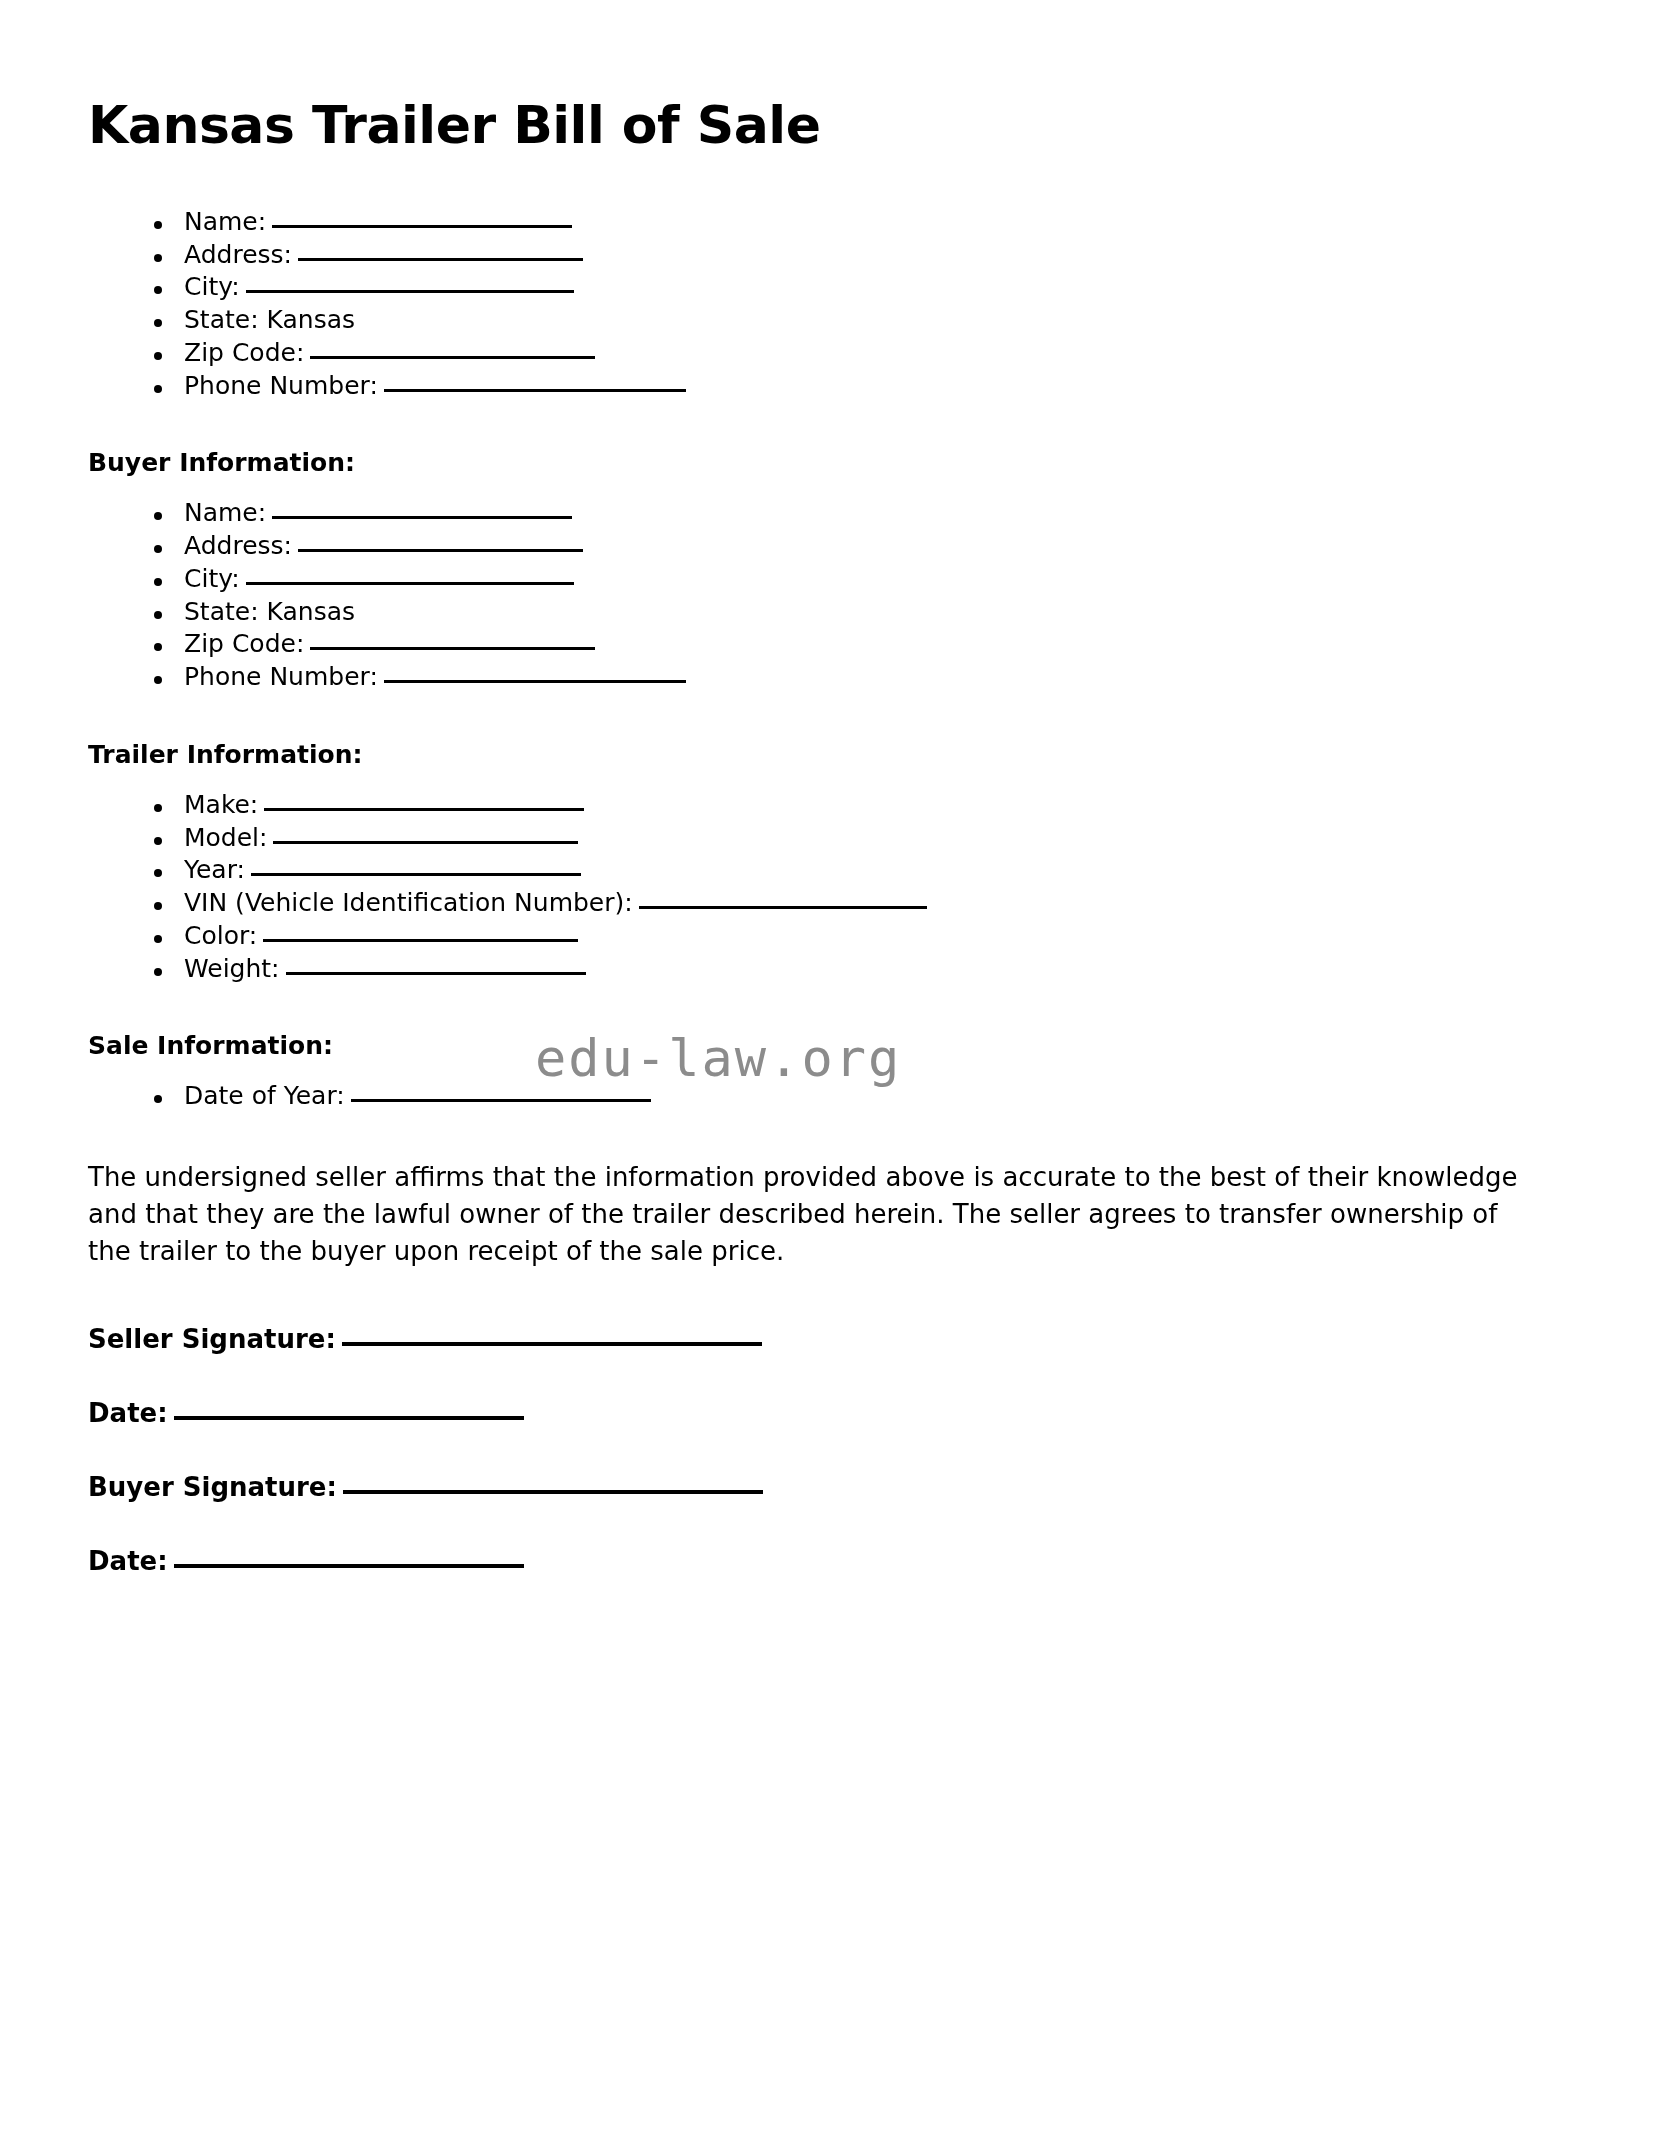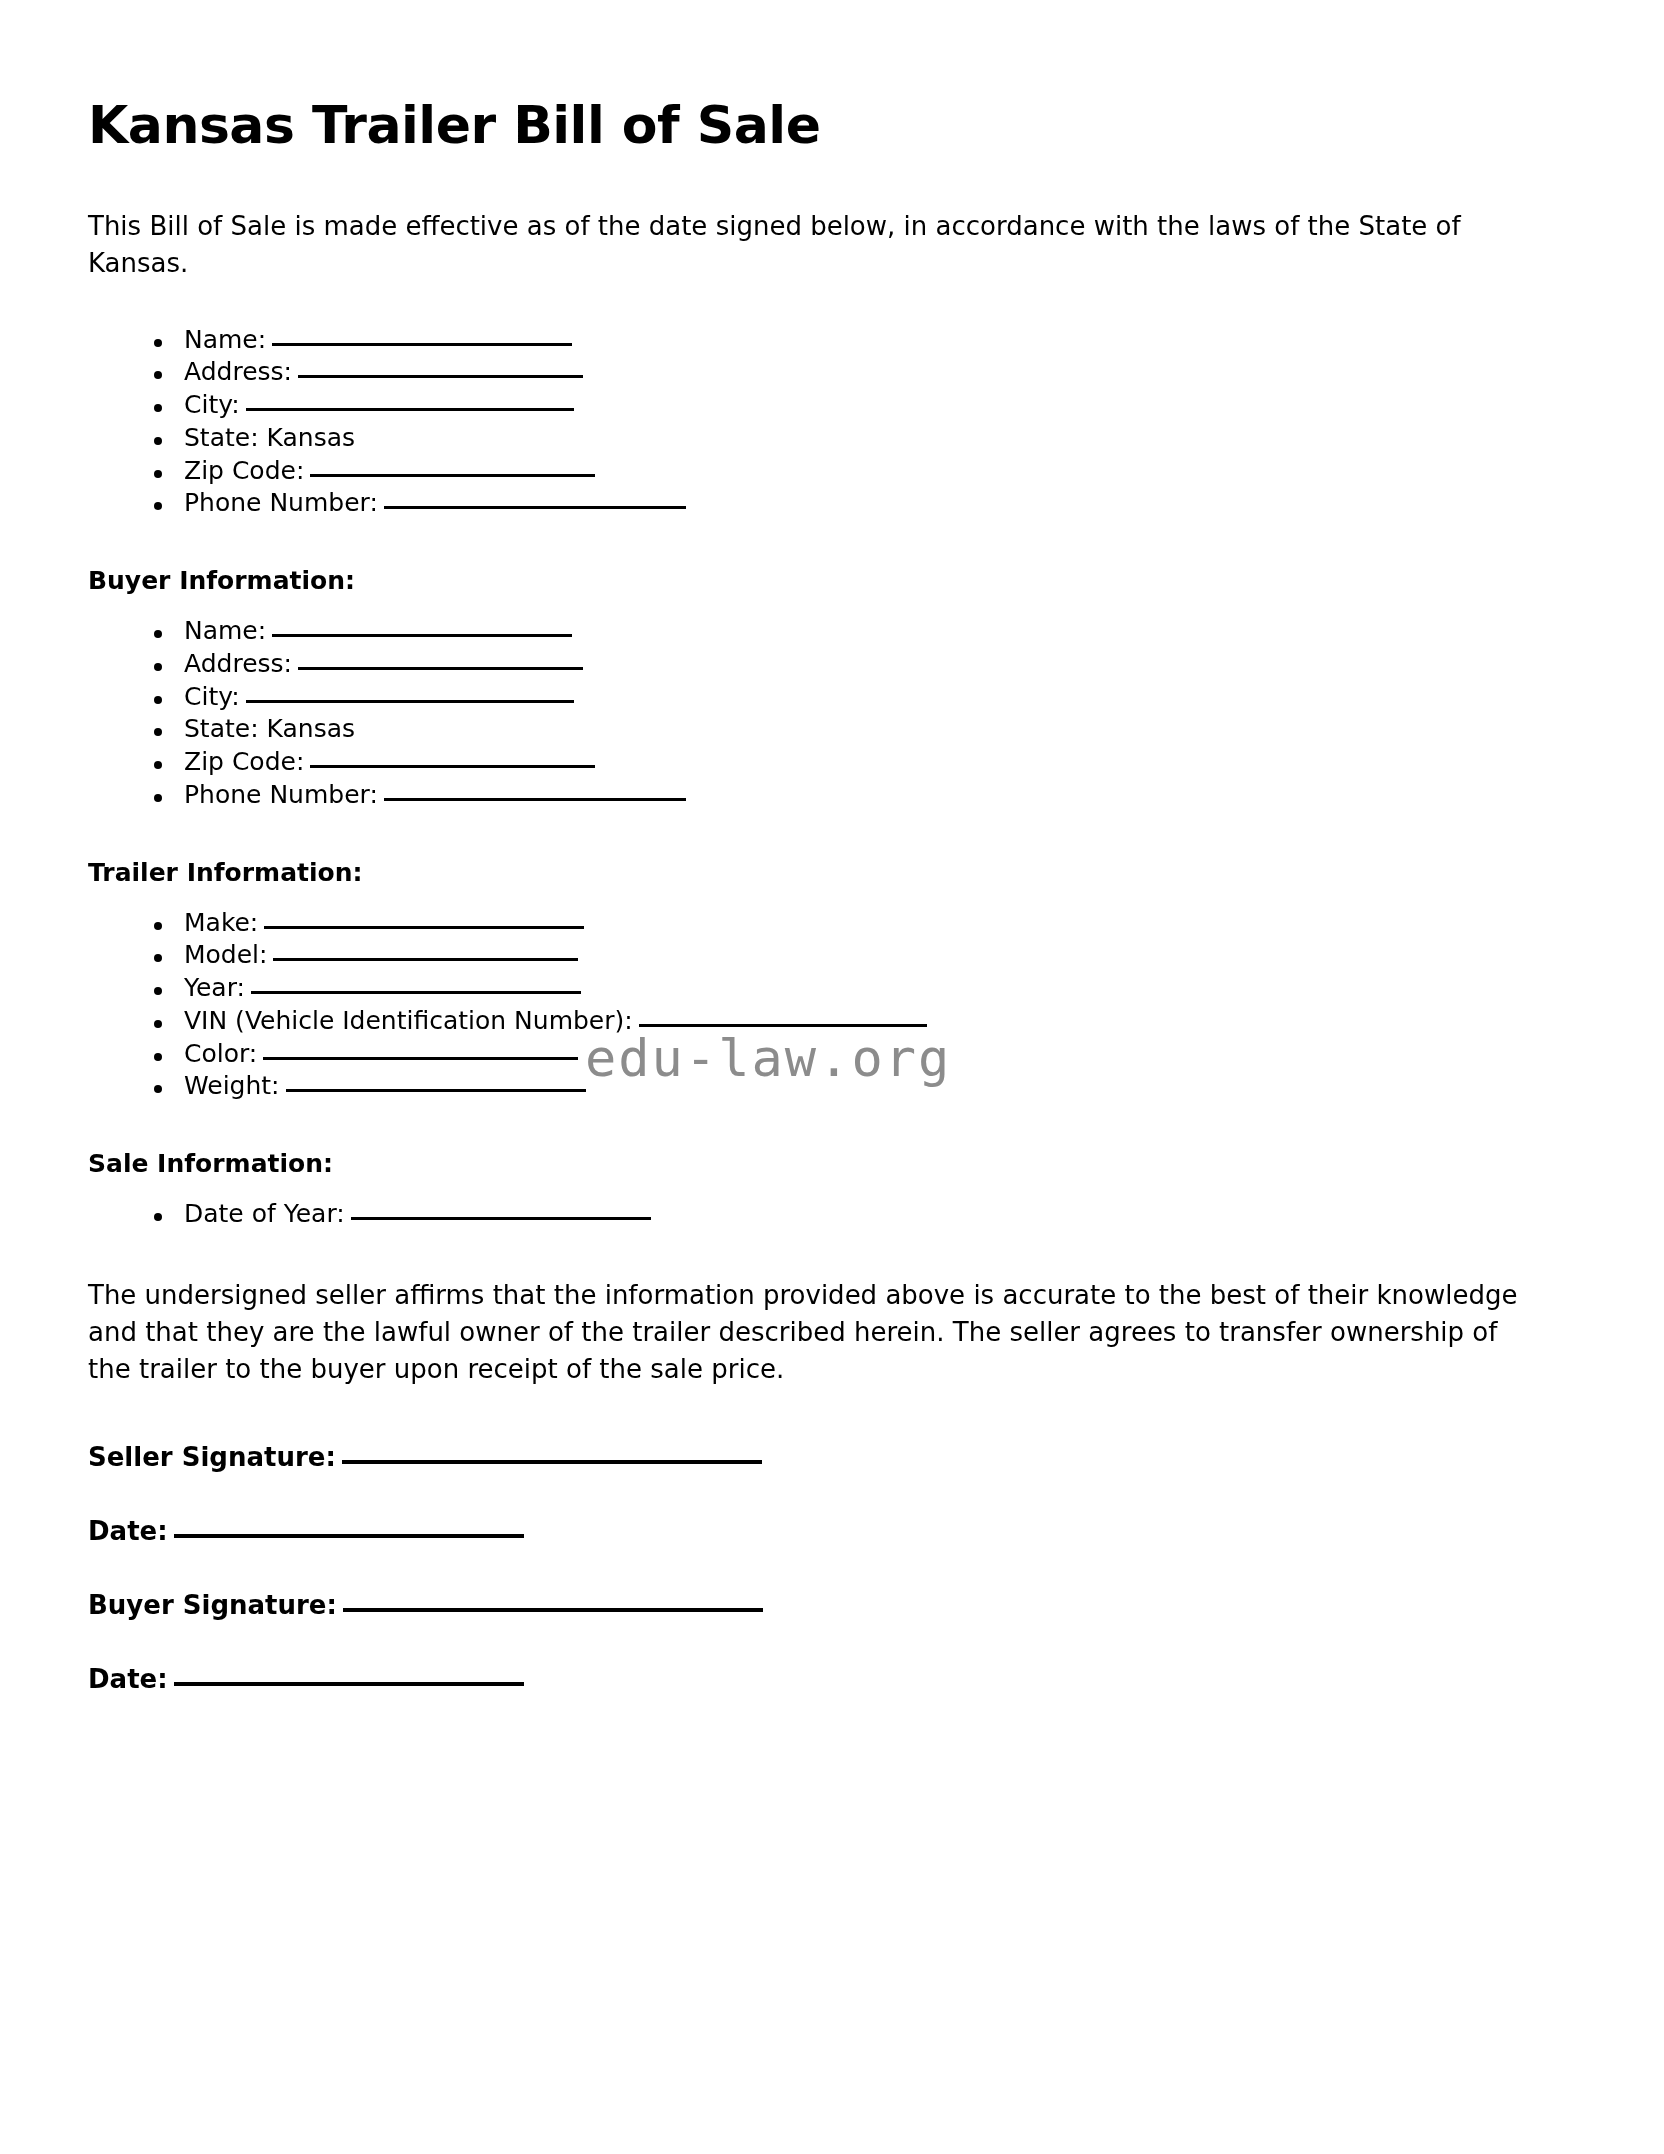--- a/index.html
+++ b/index.html
@@ -94,39 +94,38 @@
     font-size: 26px;
     font-weight: bold;
     margin: 0 0 44px 0;
     white-space: nowrap;
   }
   .sign-line .blank {
     border-bottom-width: 4px;
   }
   .watermark {
     position: absolute;
-    left: 585px;
+    left: 535px;
     top: 1028px;
     font-family: "DejaVu Sans Mono", monospace;
     font-size: 52px;
     color: #8c8c8c;
     letter-spacing: 2px;
     white-space: nowrap;
     pointer-events: none;
     user-select: none;
   }
 </style>
 </head>
 <body>
 
 <div class="page">
 
   <h1 class="doc-title">Kansas Trailer Bill of Sale</h1>
 
-  <p class="intro">This Bill of Sale is made effective as of the date signed below, in accordance with the laws of the State of Kansas.</p>
 
   <ul class="field-list">
     <li><span>Name:</span><span class="blank w-name"></span></li>
     <li><span>Address:</span><span class="blank w-addr"></span></li>
     <li><span>City:</span><span class="blank w-city"></span></li>
     <li><span>State: Kansas</span></li>
     <li><span>Zip Code:</span><span class="blank w-zip"></span></li>
     <li><span>Phone Number:</span><span class="blank w-phone"></span></li>
   </ul>
 

